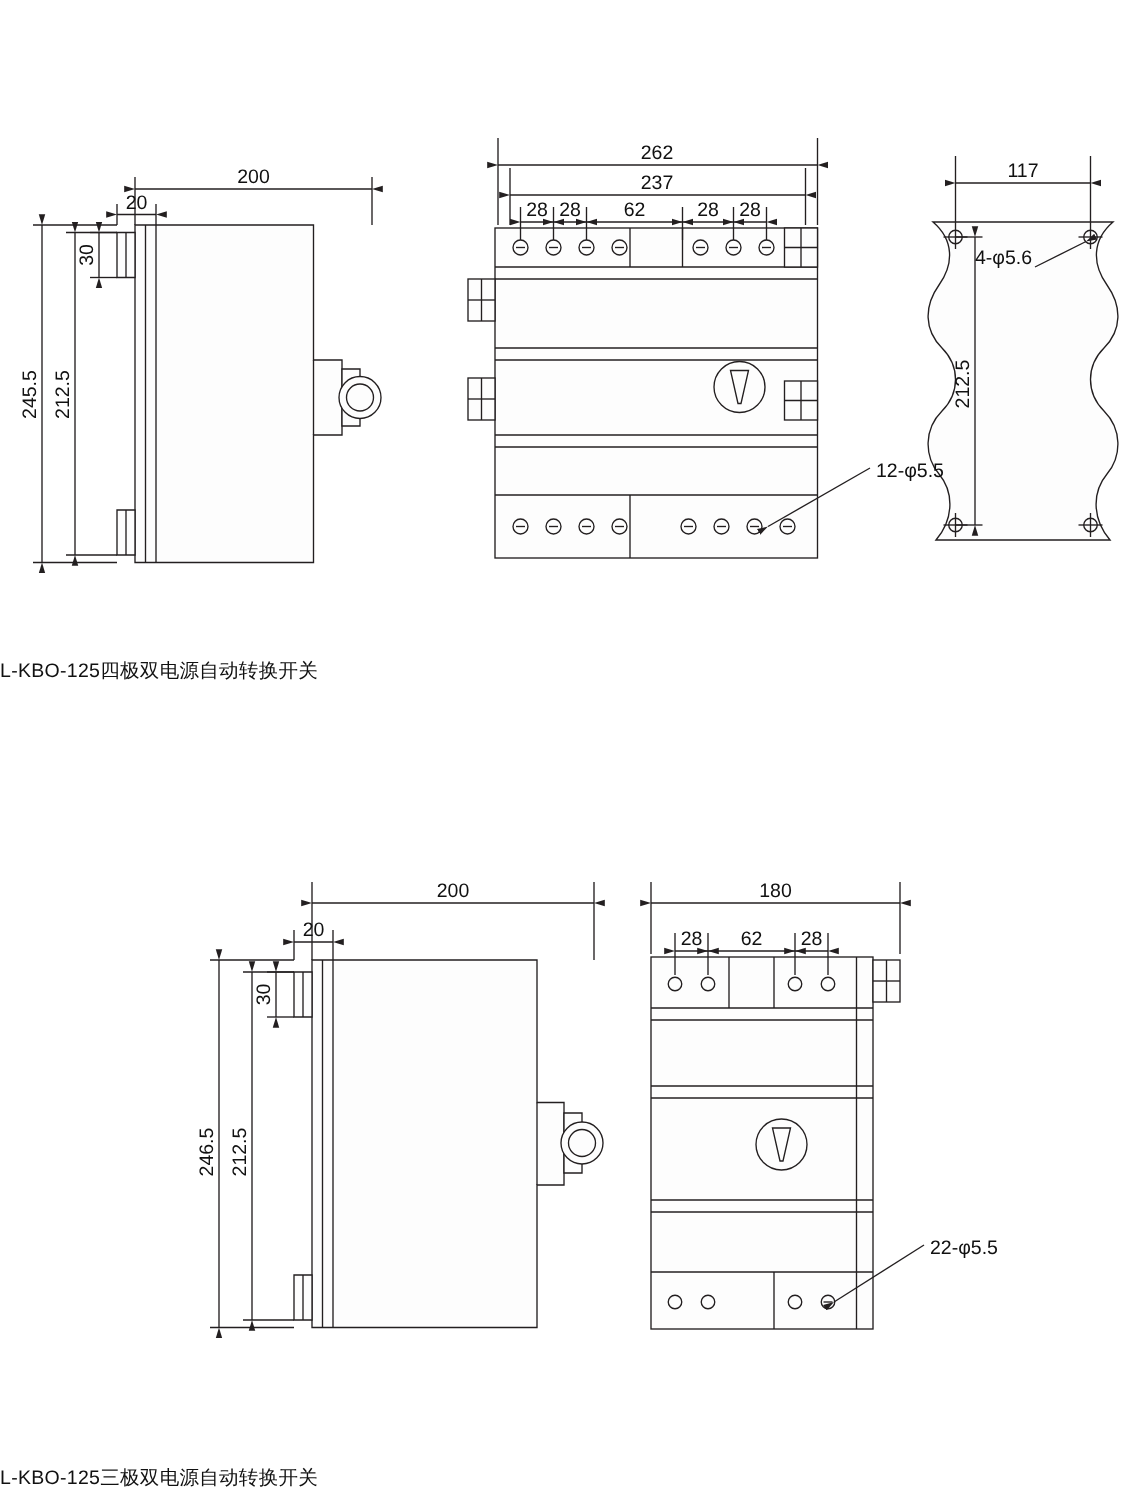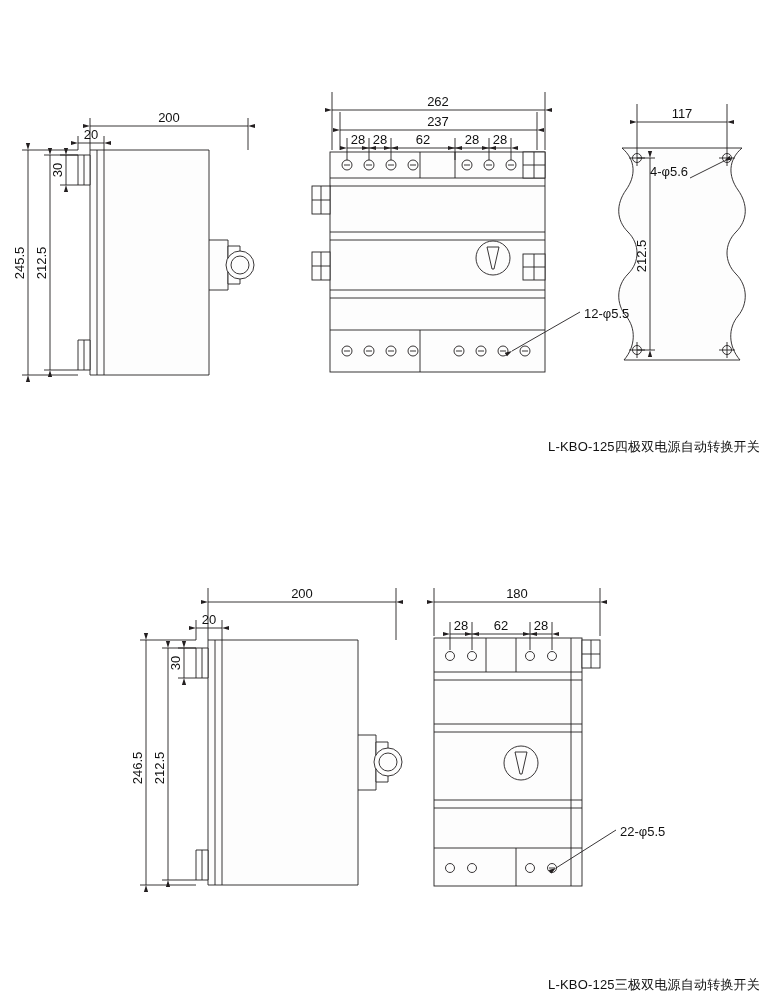--- a/index.html
+++ b/index.html
@@ -20,21 +20,21 @@
     left: 0; top: 0;
     width: 760px;
     height: 992px;
   }
   svg {
     display: block;
   }
   .caption {
     position: absolute;
     width: 100%;
-    text-align: right;
+    text-align: left;
     font-size: 13px;
     letter-spacing: 0.2px;
     color: #111111;
   }
   #caption-1 { top: 438px; }
   #caption-2 { top: 976px; }
 </style>
 </head>
 <body>
 

